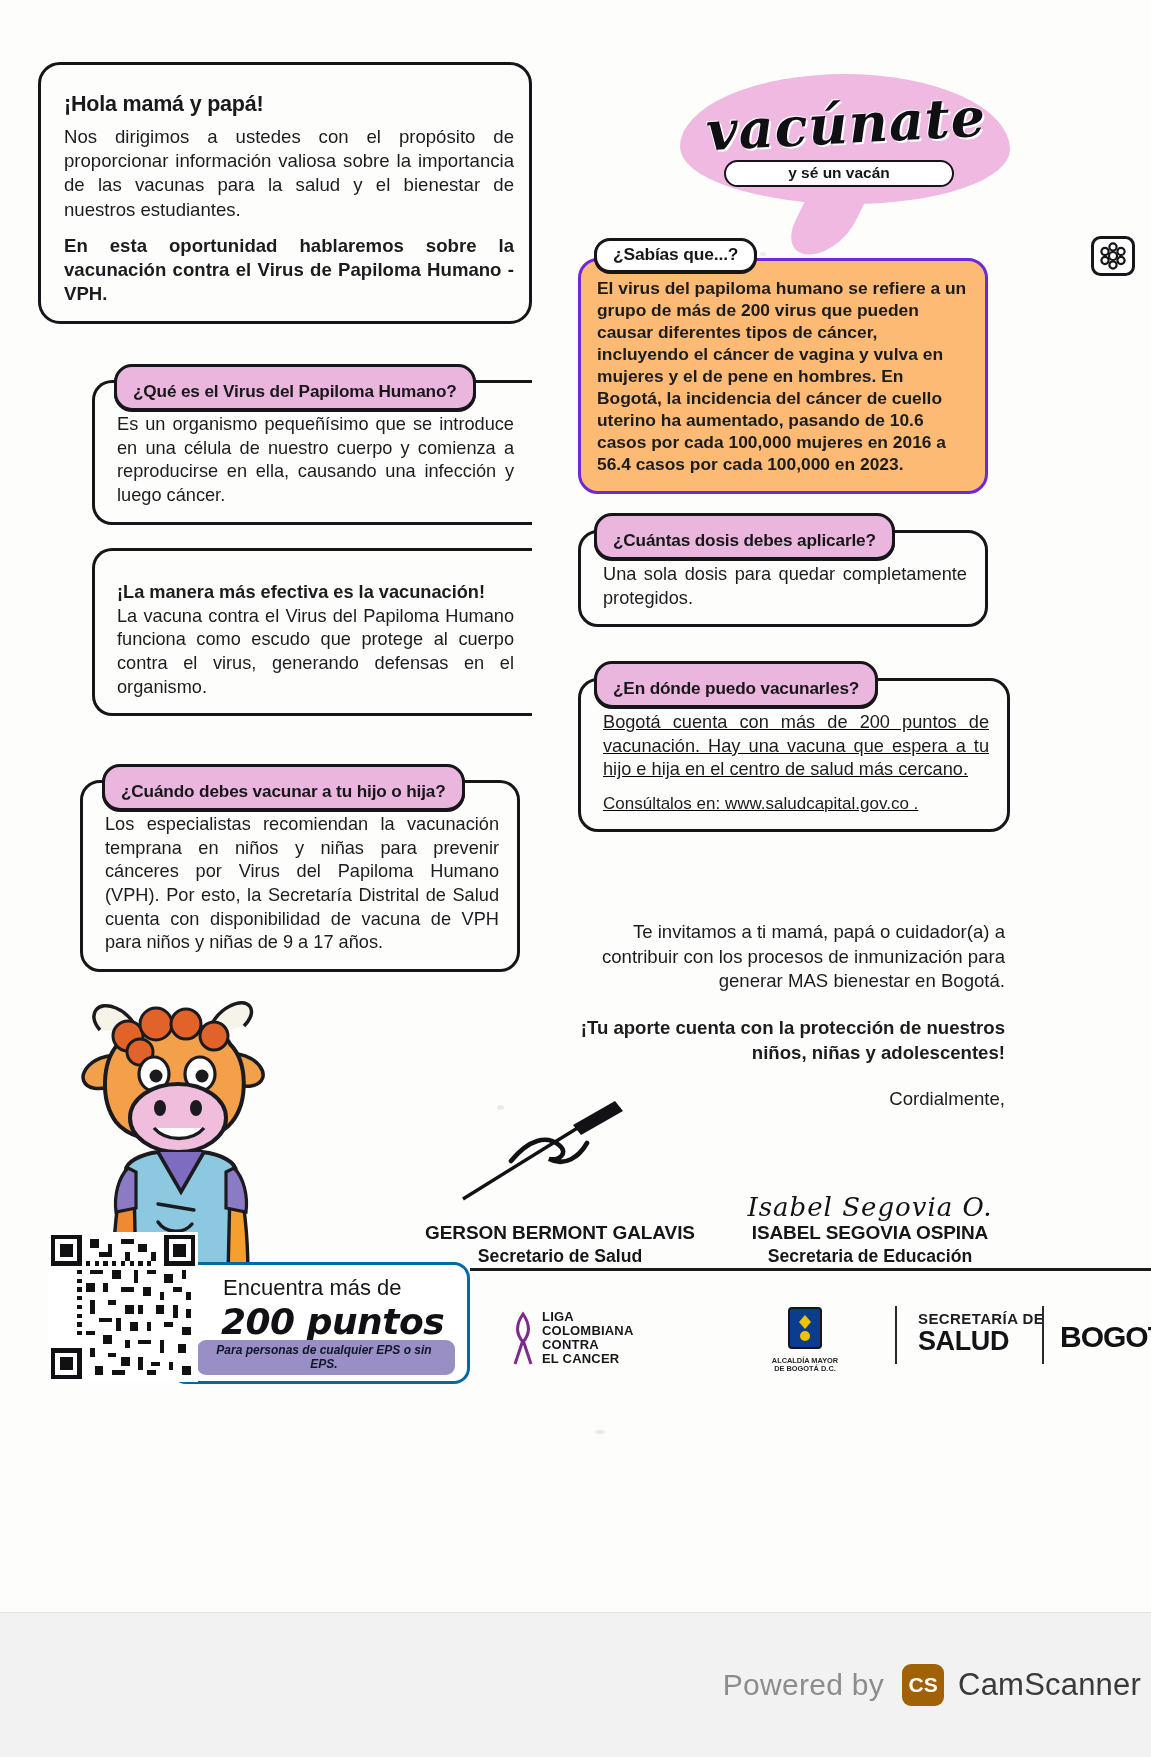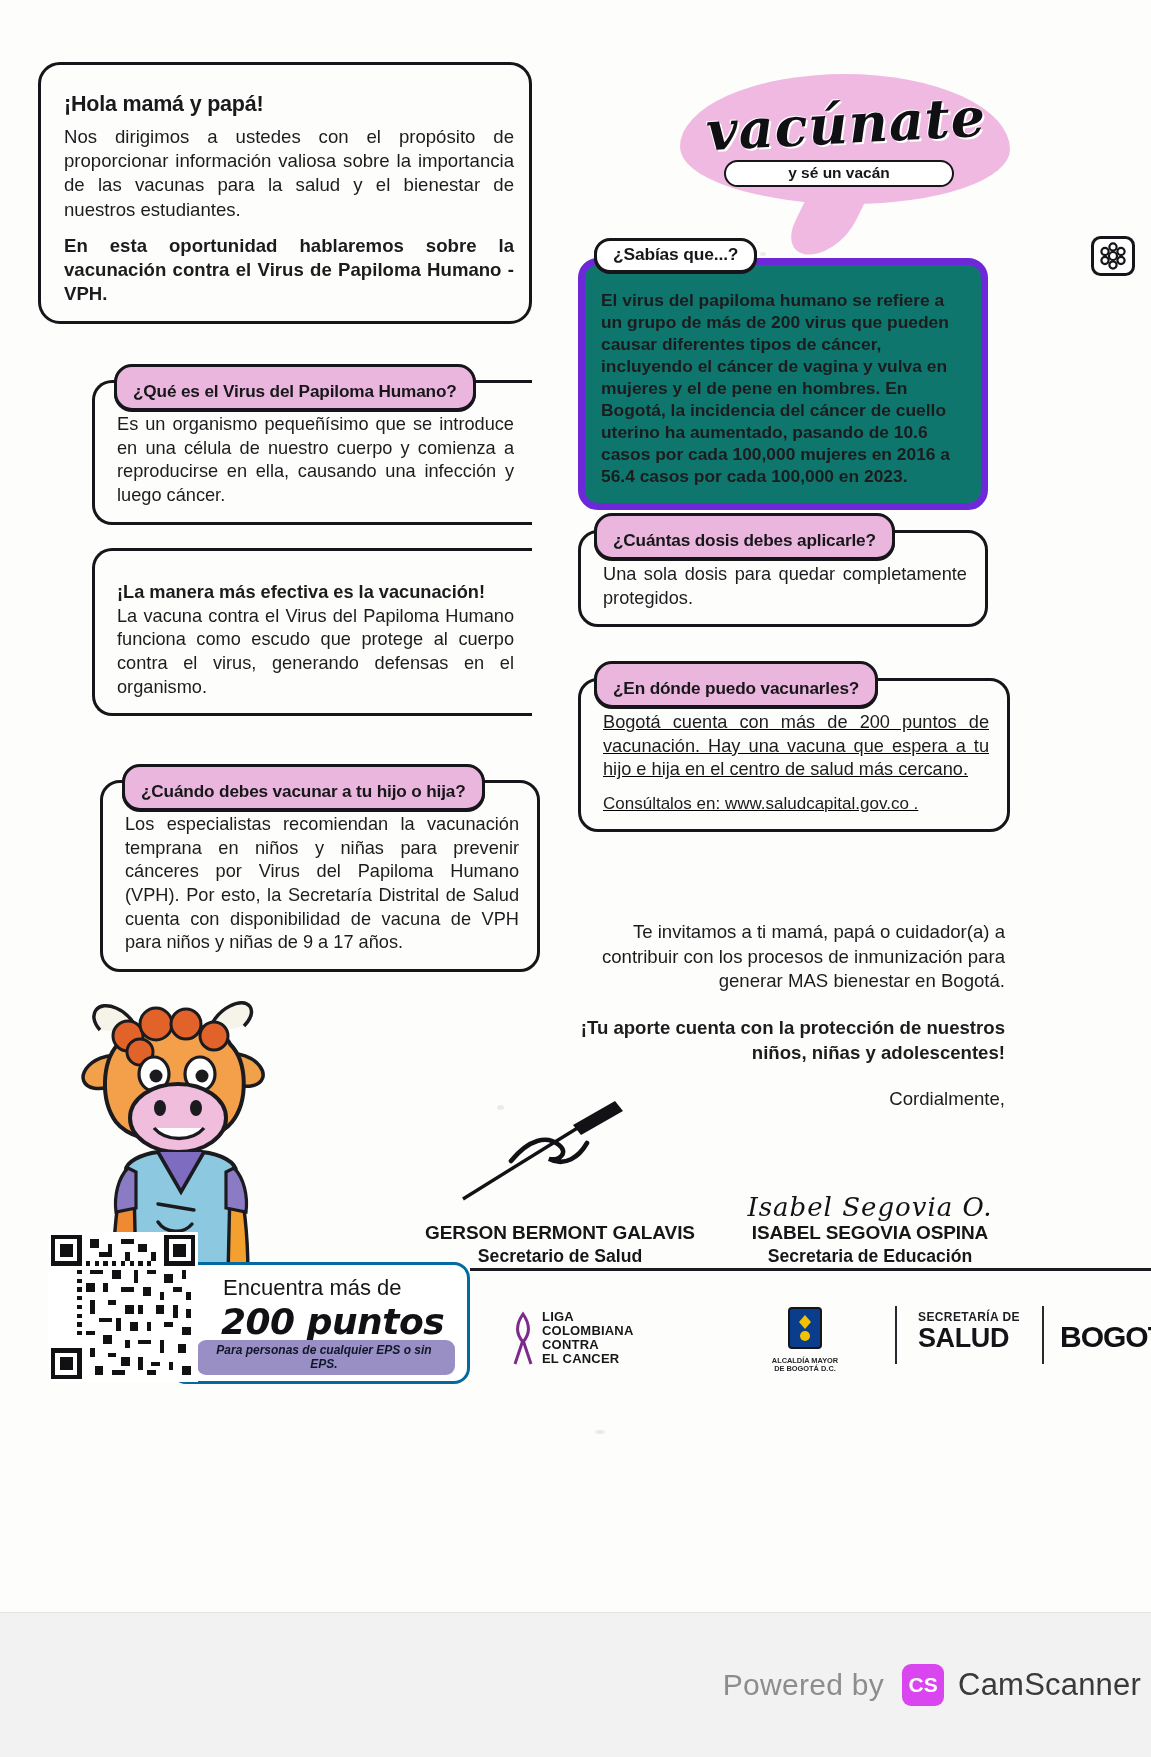--- a/index.html
+++ b/index.html
@@ -100,36 +100,36 @@
     font-size: 18.2px;
     line-height: 1.30;
     color: #1c1c1e;
     text-align: justify;
   }
   .qa-text.b { font-weight: 700; text-align: left; }
 
   
   #qa-que     { left: 92px;  top: 380px; width: 440px; }
   #qa-como    { left: 92px;  top: 548px; width: 440px; }
-  #qa-cuando  { left: 100px;  top: 780px; width: 440px; }
+  #qa-cuando  { left: 80px;  top: 780px; width: 440px; }
 
   #pill-que    { left: 22px;  top: -16px; }
   #pill-como   { left: 22px;  top: -22px; }
   #pill-cuando { left: 22px;  top: -16px; }
 
   
   #qa-sabias  { left: 578px; top: 258px; width: 410px; }
   #qa-dosis   { left: 578px; top: 530px; width: 410px; }
   #qa-donde   { left: 578px; top: 678px; width: 432px; text-decoration: underline; }
 
   #qa-sabias .qa-body {
-    background: #0f766e;
-    border: 7px solid #6d28d9;
+    background: #fdba74;
+    border: 3px solid #6d28d9;
     border-radius: 20px;
-    padding: 24px 16px 16px 16px;
+    padding: 16px 16px 16px 16px;
   }
   #qa-sabias .qa-text {
     font-size: 17.4px;
     line-height: 1.265;
     font-weight: 700;
     text-align: left;
   }
   #pill-sabias {
     left: 16px; top: -20px;
     background: #ffffff;
@@ -349,21 +349,21 @@
   }
 
   .divider-v {
     position: absolute;
     left: 415px; top: 6px;
     width: 2px; height: 58px;
     background: #2a2a2e;
   }
 
   .logo-salud { position: absolute; left: 438px; top: 10px; }
-  .salud-small { font-size: 12px; font-weight: 700; color: #1d1d21; letter-spacing: 0.4px; }
+  .salud-small { font-size: 15px; font-weight: 700; color: #1d1d21; letter-spacing: 0.4px; }
   .salud-big { font-size: 27px; font-weight: 700; color: #141418; letter-spacing: -0.4px; margin-top: -1px; }
 
   .divider-v2 {
     position: absolute;
     left: 562px; top: 6px;
     width: 2px; height: 58px;
     background: #2a2a2e;
   }
 
   .logo-bogota { position: absolute; left: 580px; top: 20px; }
@@ -388,21 +388,21 @@
   }
   #cam-inner { display: flex; align-items: center; }
   #cam-powered {
     font-size: 30px;
     color: #8d8d8d;
     margin-right: 18px;
     letter-spacing: 0.3px;
   }
   #cam-badge {
     width: 42px; height: 42px;
-    background: #d946ef;
+    background: #a16207;
     color: #ffffff;
     border-radius: 9px;
     font-size: 21px;
     font-weight: 700;
     display: flex;
     align-items: center;
     justify-content: center;
     margin-right: 14px;
   }
   #cam-name {

